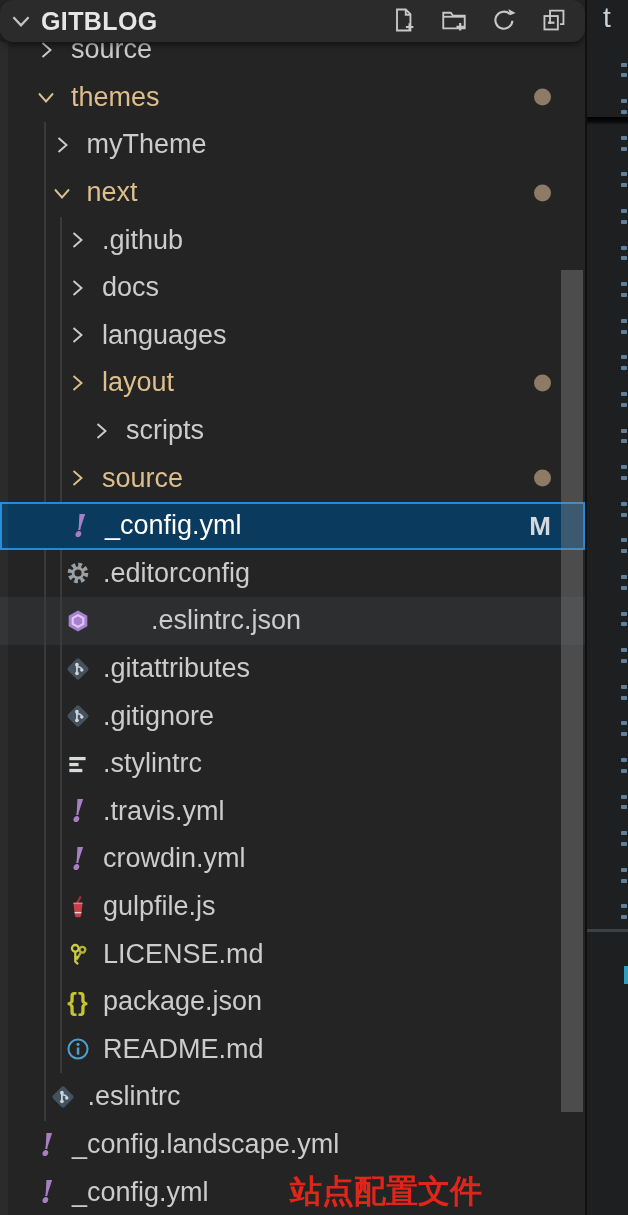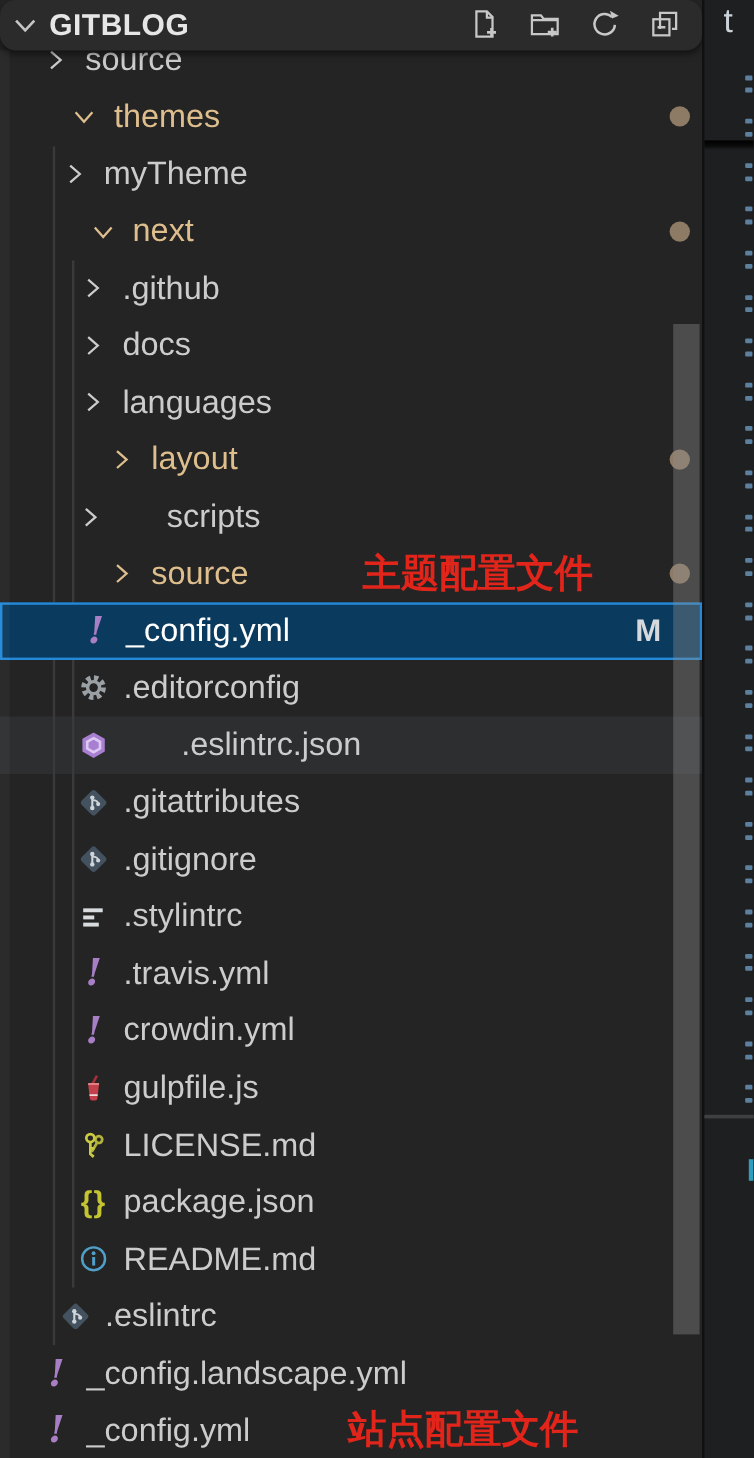--- a/index.html
+++ b/index.html
@@ -23,21 +23,21 @@
   .hdr-btn svg{width:28px;height:28px;}
 
   .tree{position:absolute;left:0;top:0;width:585px;height:1215px;border-radius:11px;}
   .guide{position:absolute;width:2px;background:#3a3a3a;z-index:3;}
   .left-strip{position:absolute;left:0;top:42px;width:8px;height:1173px;
     background:rgba(255,255,255,.035);z-index:5;}
 
   .tree-row{position:absolute;left:0;width:585px;height:47.6px;display:flex;
     align-items:center;box-sizing:border-box;font-size:27px;color:var(--text);
     cursor:pointer;z-index:2;}
-  .tree-row.mod{color:var(--modified_folder);margin-left:24px;}
+  .tree-row.mod{color:var(--modified_folder);}
   .tree-row.hl{background:var(--highlight_row);}
   .tree-row.sel{background:var(--selection_bg);
     border:2px solid var(--selection_border);color:var(--selection_text);z-index:4;}
   .twisty{width:24px;height:24px;flex:none;margin-right:13px;color:inherit;}
   .twisty svg{width:24px;height:24px;display:block;}
   .ficon{width:26px;height:26px;flex:none;margin-right:12px;display:flex;
     align-items:center;justify-content:center;}
   .ficon svg{width:26px;height:26px;display:block;}
   .glyph-yaml{font-family:"DejaVu Serif",serif;font-style:italic;font-weight:bold;
     font-size:31px;line-height:26px;color:var(--yaml_purple);}
@@ -134,37 +134,36 @@
       </div>
       <div class="tree-row mod" style="top: 359.2px; padding-left: 65px;">
         <span class="twisty">
           <svg viewBox="0 0 24 24">
             <path d="M8.5 5l8 7-8 7" fill="none" stroke="currentColor" stroke-width="1.9"></path>
           </svg>
         </span>
         <span class="row-label">layout</span>
         <span class="dot"></span>
       </div>
-      <div class="tree-row" style="top: 406.8px; padding-left: 63px; gap: 39px;">
+      <div class="tree-row" style="top: 406.8px; padding-left: 89px;">
         <span class="twisty">
           <svg viewBox="0 0 24 24">
             <path d="M8.5 5l8 7-8 7" fill="none" stroke="currentColor" stroke-width="1.9"></path>
           </svg>
         </span>
         <span class="row-label">scripts</span>
       </div>
       <div class="tree-row mod" style="top: 454.4px; padding-left: 65px;">
         <span class="twisty">
           <svg viewBox="0 0 24 24">
             <path d="M8.5 5l8 7-8 7" fill="none" stroke="currentColor" stroke-width="1.9"></path>
           </svg>
         </span>
         <span class="row-label">source</span>
         <span class="dot"></span>
-        <span class="annot" style="left: 278px;">主题配置文件</span>
       </div>
       <div class="tree-row sel" style="top: 502px; padding-left: 65px;">
         <span class="ficon">
           <span class="glyph-yaml">!</span>
         </span>
         <span class="row-label">_config.yml</span>
         <span class="badge">M</span>
       </div>
       <div class="tree-row" style="top: 549.6px; padding-left: 65px;">
         <span class="ficon">

